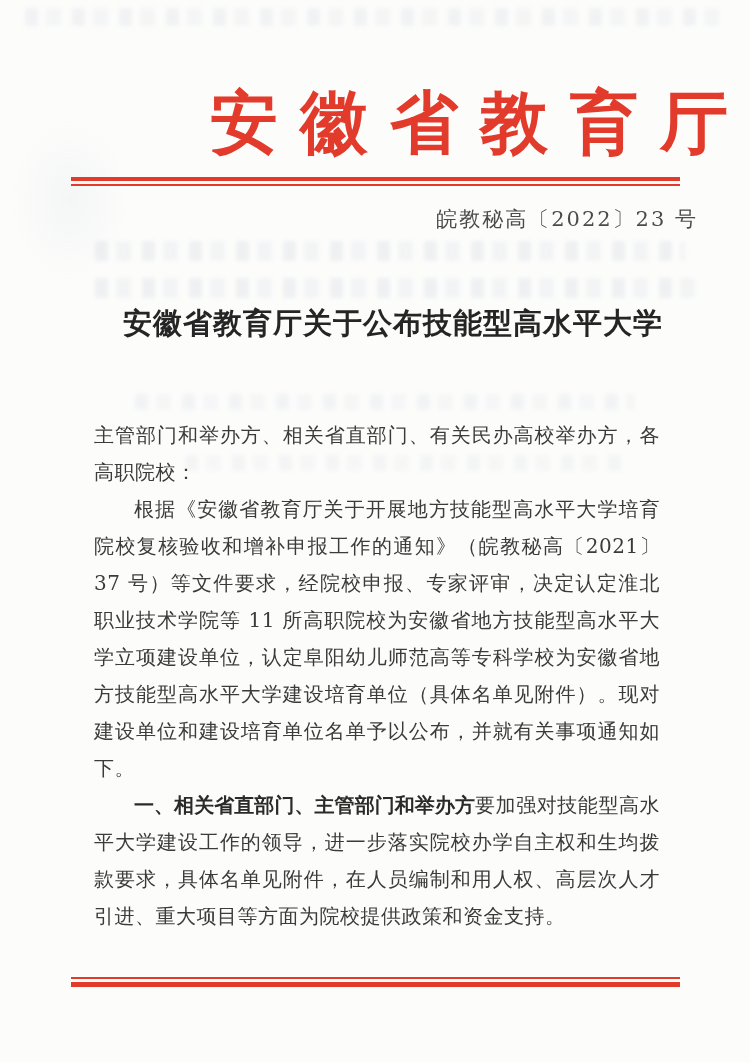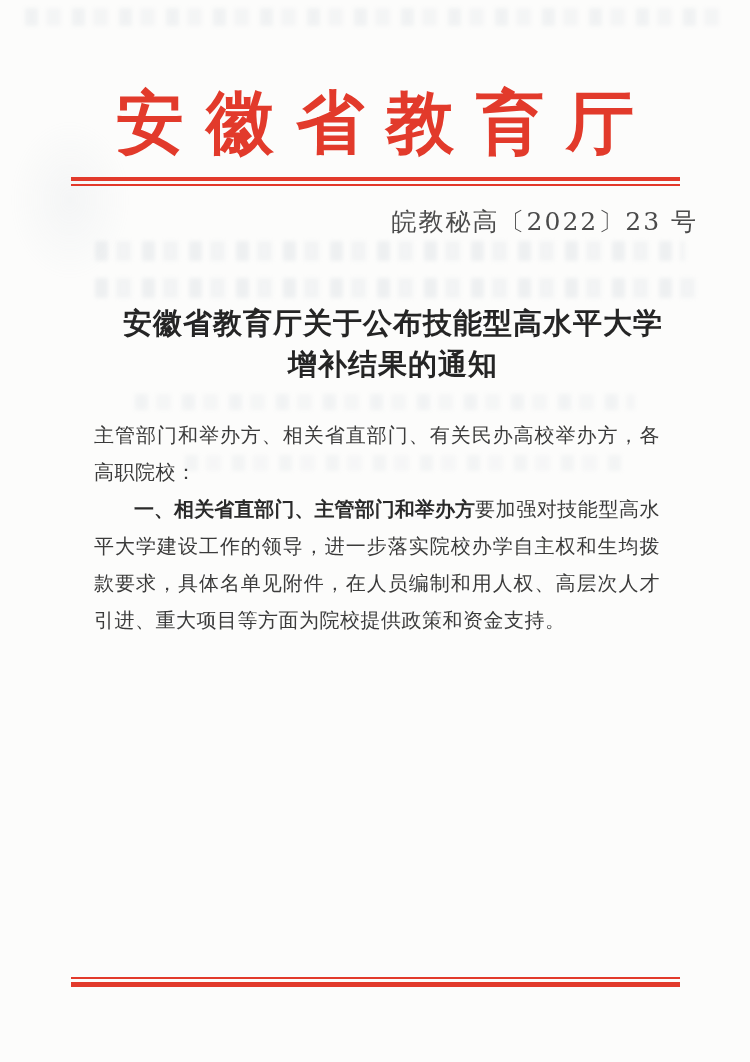--- a/index.html
+++ b/index.html
@@ -29,40 +29,40 @@
       rgba(196,204,212,.30) 21px 36px, rgba(196,204,212,0) 36px 47px);
   }
   .smudge.blotch{
     background:radial-gradient(closest-side, rgba(190,200,210,.35), rgba(190,200,210,0));
   }
 
   
   .agency{
     position:absolute;
     top:88px; left:0; right:0;
-    text-align:center;
+    text-align:right;
     font-size:68px;
     font-weight:700;
     letter-spacing:22px;
     padding-left:22px;
     line-height:1;
     color:#e23a2b;
     font-family:"DejaVu Serif","Liberation Serif",serif;
   }
 
   .rule{position:absolute;background:#e23a2b;}
   .rule-top-thick{left:71px;width:609px;top:177px;height:4px;}
   .rule-top-thin {left:71px;width:609px;top:184px;height:2px;}
   .rule-bot-thin {left:71px;width:609px;top:977px;height:2px;}
   .rule-bot-thick{left:71px;width:609px;top:982px;height:5px;}
 
   .doc-number{
     position:absolute;
     top:205px; right:52px;
-    font-size:25px;
+    font-size:21px;
     letter-spacing:2px;
     color:#4b4b4b;
   }
 
   .doc-title{
     position:absolute;
     top:303px; left:0; right:0;
     text-align:center;
     font-size:29px;
     line-height:41px;
@@ -108,24 +108,24 @@
 
   <div class="agency">安徽省教育厅</div>
 
   <div class="rule rule-top-thick"></div>
   <div class="rule rule-top-thin"></div>
 
   <div class="doc-number">皖教秘高〔2022〕23 号</div>
 
   <div class="doc-title">
     <div>安徽省教育厅关于公布技能型高水平大学</div>
-    <div>增补结果的通知</div>
   </div>
 
   <div class="doc-body">
     <p>主管部门和举办方、相关省直部门、有关民办高校举办方，各高职院校：</p>
+    <p class="indent">根据《安徽省教育厅关于开展地方技能型高水平大学培育院校复核验收和增补申报工作的通知》（皖教秘高〔2021〕37 号）等文件要求，经院校申报、专家评审，决定认定淮北职业技术学院等 11 所高职院校为安徽省地方技能型高水平大学立项建设单位，认定阜阳幼儿师范高等专科学校为安徽省地方技能型高水平大学建设培育单位（具体名单见附件）。现对建设单位和建设培育单位名单予以公布，并就有关事项通知如下。</p>
     <p class="indent"><span class="lead-bold">一、相关省直部门、主管部门和举办方</span><span>要加强对技能型高水平大学建设工作的领导，进一步落实院校办学自主权和生均拨款要求，具体名单见附件，在人员编制和用人权、高层次人才引进、重大项目等方面为院校提供政策和资金支持。</span></p>
   </div>
 
   <div class="rule rule-bot-thin"></div>
   <div class="rule rule-bot-thick"></div>
 
 </div>
 
 </body></html>

